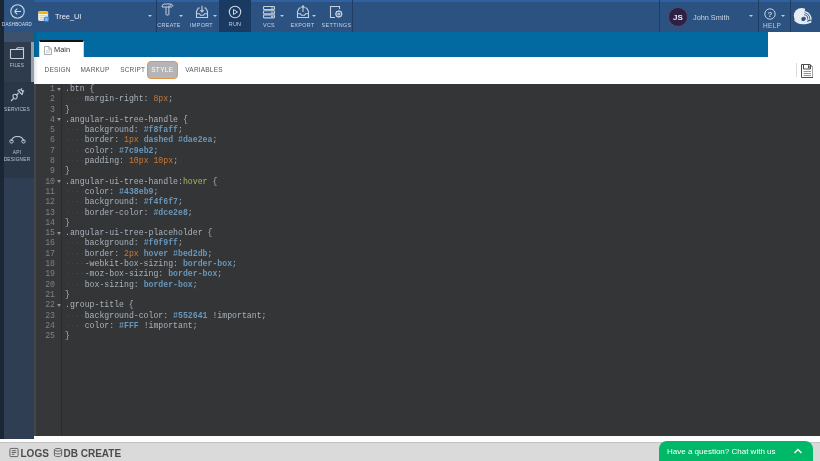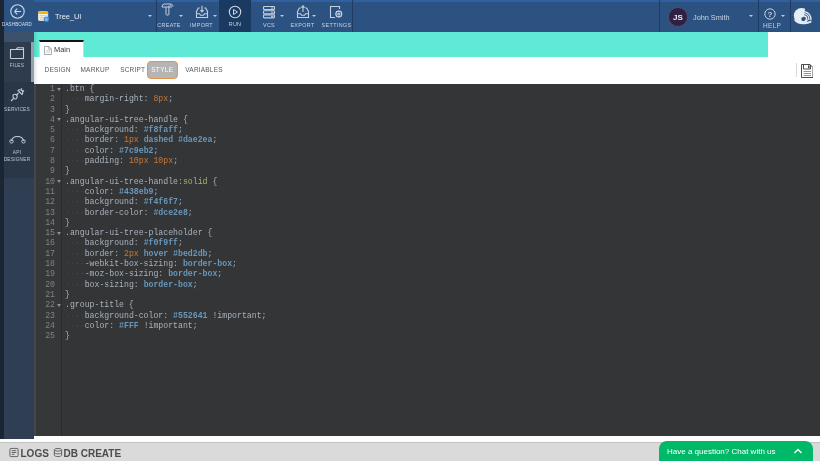--- a/index.html
+++ b/index.html
@@ -17,21 +17,21 @@
            border-right:2.3px solid transparent; border-top:2.9px solid #c2cedd; }
   #runblock { position:absolute; left:185px; top:0; width:32px; height:32px; background:#1a3a62; }
 
   
   #sidebar { left:0; top:0; width:34px; height:439px; background:#2b3848; }
   #sidebar .edge { position:absolute; left:0; top:0; width:4px; height:439px; background:#1b2634; }
   .sb-item { position:absolute; left:0; width:34px; color:#c4cdd8; text-align:center; }
   .sb-label { white-space:nowrap; font-size:4.8px; letter-spacing:0.2px; color:#bac4d0; line-height:6.5px; }
 
   
-  #tabbar { left:34px; top:32px; width:734px; height:25px; background:#5eead4; }
+  #tabbar { left:34px; top:32px; width:734px; height:25px; background:#0369a1; }
   #maintab { position:absolute; left:4.5px; top:8px; width:45px; height:17px; background:#fff;
              border-top:2px solid #111; border-left:1px solid #d4d4d4; border-right:1px solid #d4d4d4; }
   #maintab span { position:absolute; left:14.5px; top:3px; font-size:7.4px; color:#2f3337; }
 
   
   #subtabs { left:34px; top:57px; width:786px; height:27px; background:#fff; }
   .stab { position:absolute; top:0; height:27px; line-height:26px; font-size:6.5px;
           letter-spacing:0.2px; color:#54595e; }
   #stylebtn { position:absolute; left:112.6px; top:4.4px; width:31.4px; height:17.6px;
               background:#b5b5b5; border:1px solid #e39448; border-radius:4px;
@@ -304,21 +304,21 @@
   <div class="fold" style="top:219.8px;"></div>
   <pre id="code">.btn {<span class="e">·</span>
 <span class="w">····</span>margin-right: <span class="o">8px</span>;<span class="e">·</span>
 }<span class="e">·</span>
 .angular-ui-tree-handle {<span class="e">·</span>
 <span class="w">····</span>background: <span class="b">#f8faff</span>;<span class="e">·</span>
 <span class="w">····</span>border: <span class="o">1px</span> <span class="b">dashed #dae2ea</span>;<span class="e">·</span>
 <span class="w">····</span>color: <span class="b">#7c9eb2</span>;<span class="e">·</span>
 <span class="w">····</span>padding: <span class="o">10px 10px</span>;<span class="e">·</span>
 }<span class="e">·</span>
-.angular-ui-tree-handle:<span class="g">solid</span> {<span class="e">·</span>
+.angular-ui-tree-handle:<span class="g">hover</span> {<span class="e">·</span>
 <span class="w">····</span>color: <span class="b">#438eb9</span>;<span class="e">·</span>
 <span class="w">····</span>background: <span class="b">#f4f6f7</span>;<span class="e">·</span>
 <span class="w">····</span>border-color: <span class="b">#dce2e8</span>;<span class="e">·</span>
 }<span class="e">·</span>
 .angular-ui-tree-placeholder {<span class="e">·</span>
 <span class="w">····</span>background: <span class="b">#f0f9ff</span>;<span class="e">·</span>
 <span class="w">····</span>border: <span class="o">2px</span> <span class="b">hover #bed2db</span>;<span class="e">·</span>
 <span class="w">····</span>-webkit-box-sizing: <span class="b">border-box</span>;<span class="e">·</span>
 <span class="w">····</span>-moz-box-sizing: <span class="b">border-box</span>;<span class="e">·</span>
 <span class="w">····</span>box-sizing: <span class="b">border-box</span>;<span class="e">·</span>

